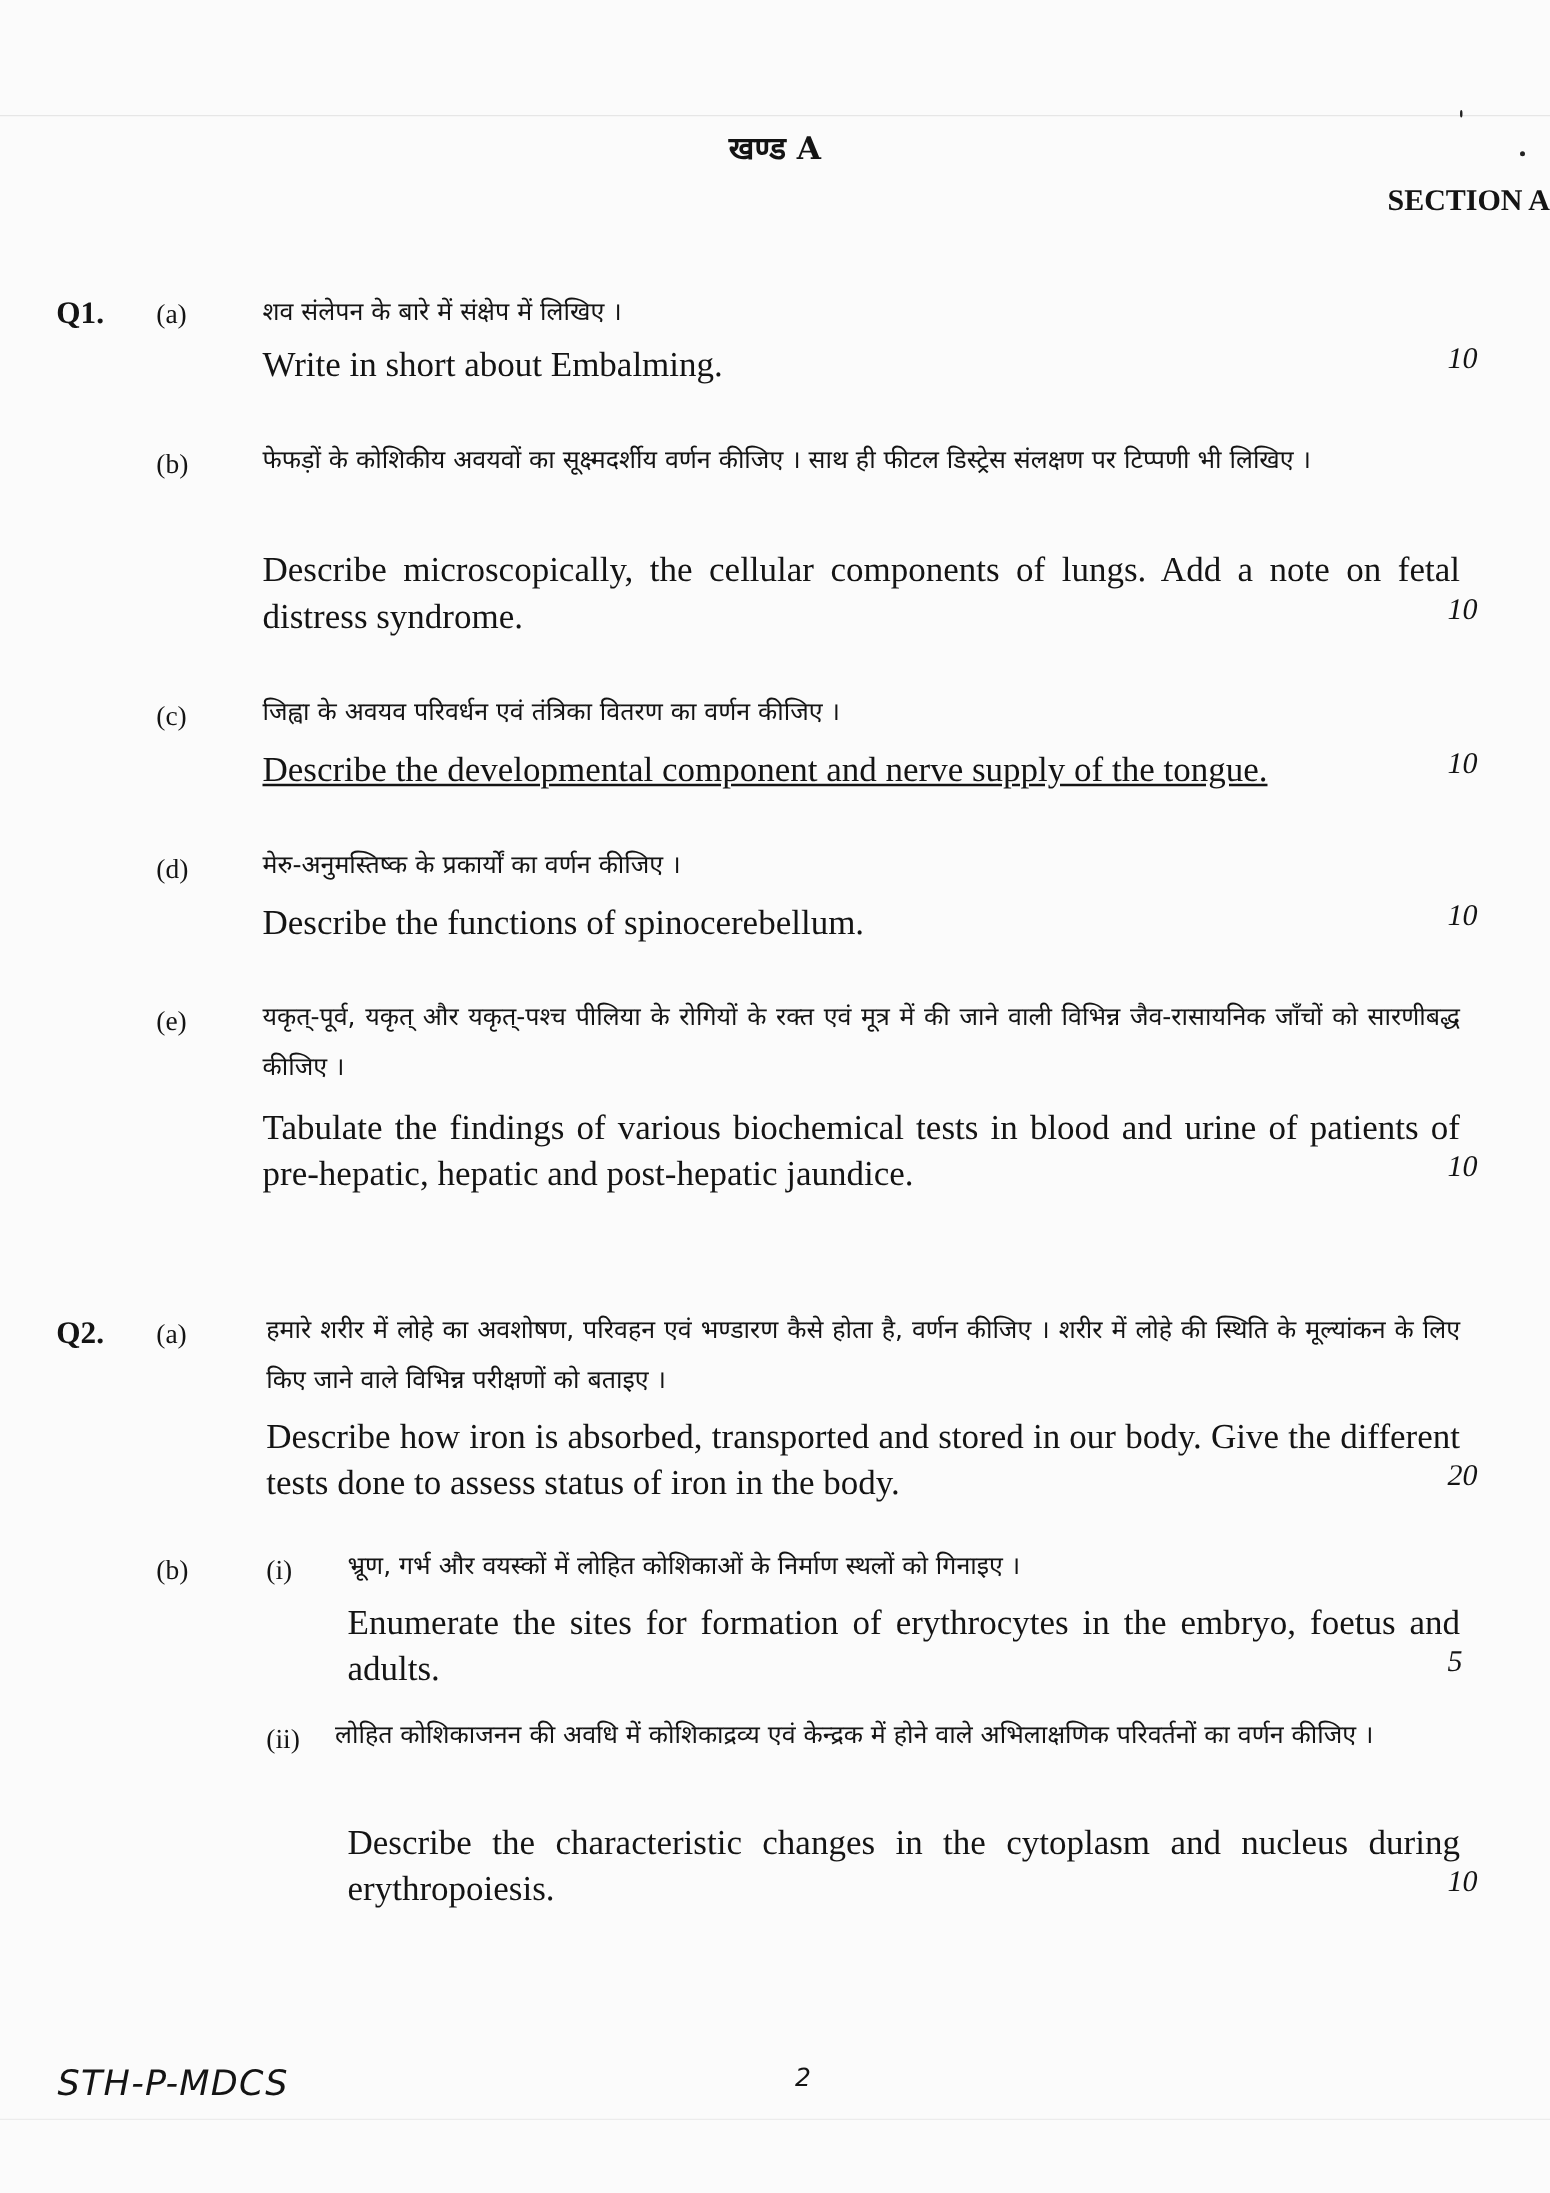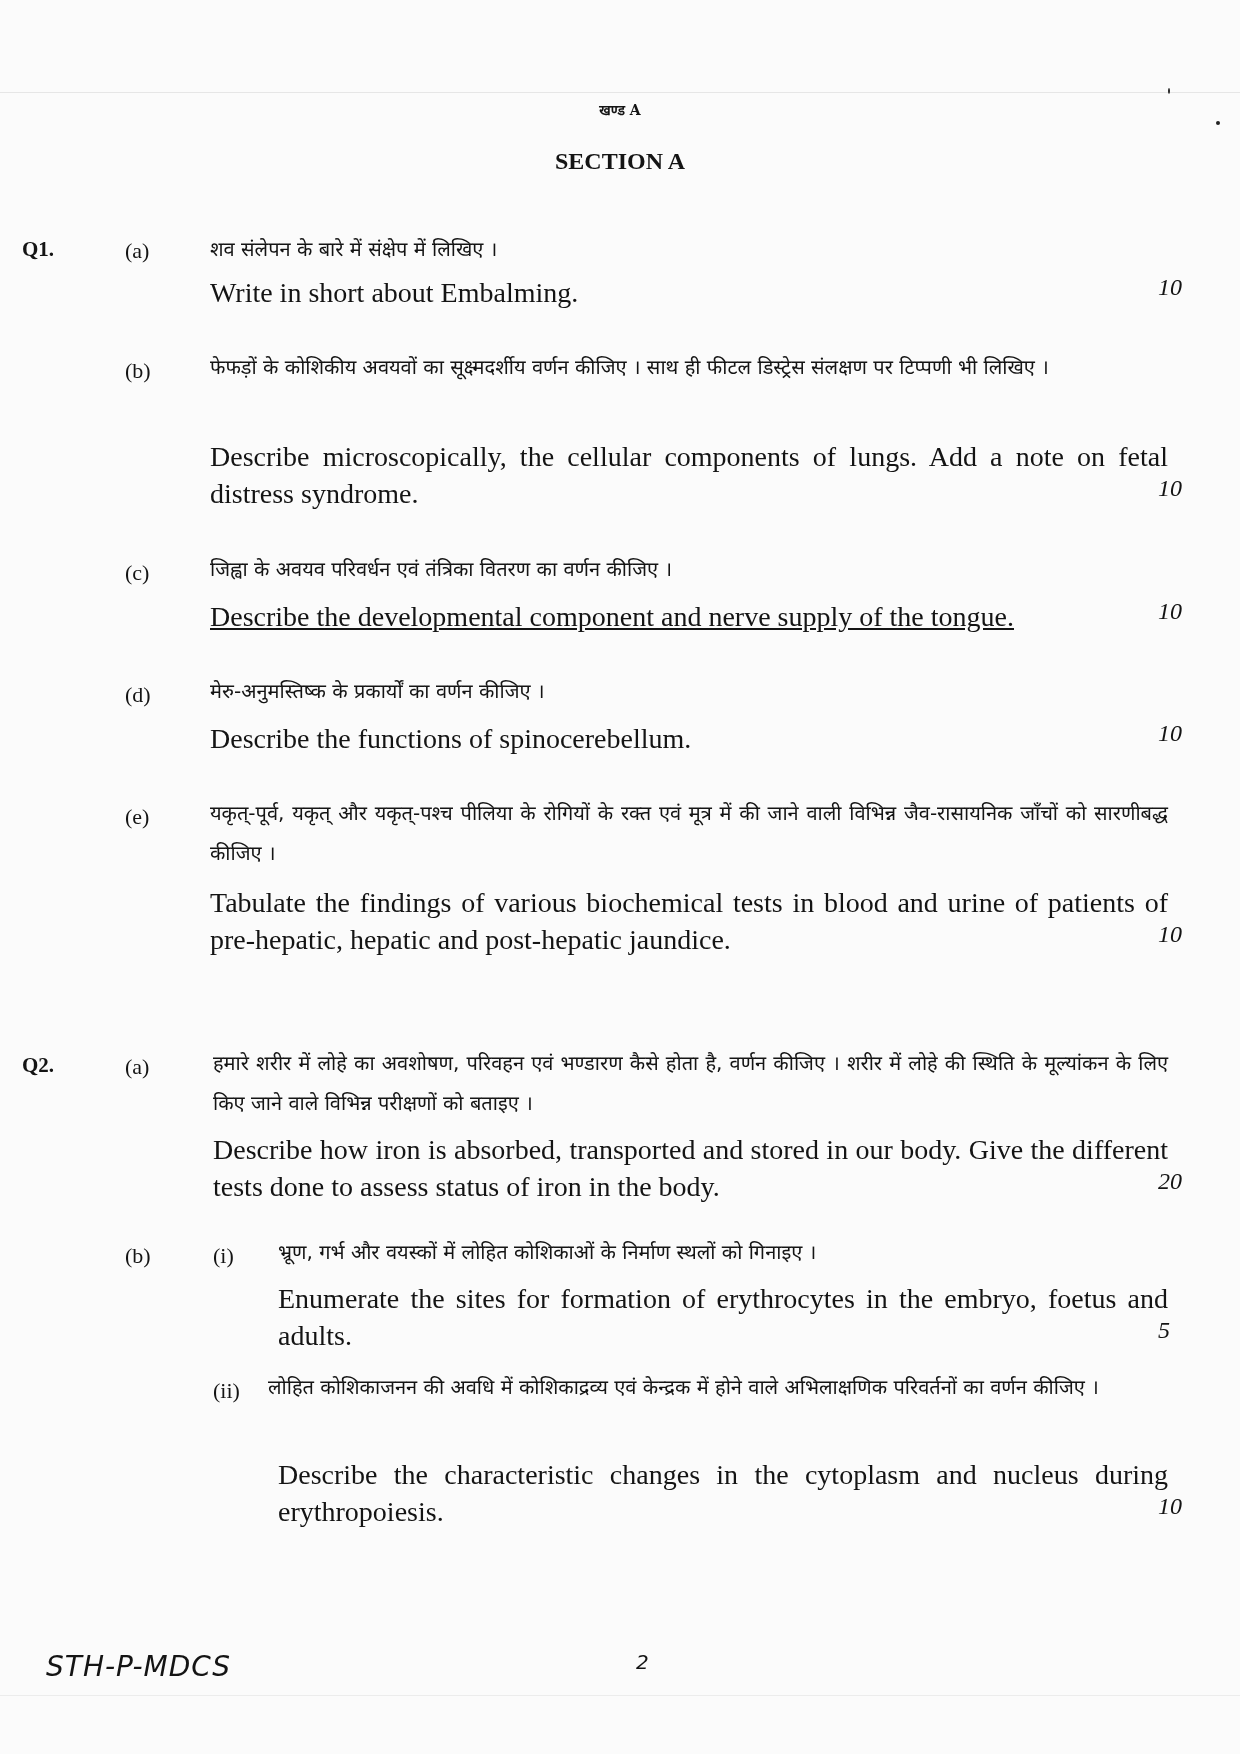--- a/index.html
+++ b/index.html
@@ -1,23 +1,23 @@
 <!DOCTYPE html>
 <html><head>
 <meta charset="utf-8">
 <style>
   html, body { margin: 0; padding: 0; }
   body {
     width: 1240px; height: 1754px; background: #fbfbfb; position: relative; overflow: hidden;
     font-family: "DejaVu Serif", "Liberation Serif", serif; color: #141414;
   }
   .scanline { position: absolute; left: 0; right: 0; height: 1px; background: #e6e6e6; }
-  .heading-hi { position: absolute; top: 100px; left: 0; width: 1240px; text-align: center; font-size: 14px; font-weight: bold; }
-  .heading-en { position: absolute; top: 148px; left: 0; width: 1240px; text-align: center; font-size: 24px; font-weight: bold; font-family: "Liberation Serif", serif; }
-  .qnum { position: absolute; left: 22px; font-size: 21px; font-weight: bold; font-family: "Liberation Serif", serif; }
+  .heading-hi { position: absolute; top: 100px; left: 0; width: 1240px; text-align: center; font-size: 25px; font-weight: bold; }
+  .heading-en { position: absolute; top: 148px; left: 0; width: 1240px; text-align: right; font-size: 24px; font-weight: bold; font-family: "Liberation Serif", serif; }
+  .qnum { position: absolute; left: 45px; font-size: 25px; font-weight: bold; font-family: "Liberation Serif", serif; }
   .plabel { position: absolute; font-size: 22px; font-family: "Liberation Serif", serif; }
   .hi { position: absolute; font-size: 22px; line-height: 40px; text-align: justify; font-family: "DejaVu Sans", sans-serif; font-size: 20px; }
   .en { position: absolute; font-size: 28px; line-height: 37px; font-family: "Liberation Serif", serif; text-align: justify; }
   .marks { position: absolute; right: 22px; width: 60px; text-align: left; font-size: 24px; font-style: italic; font-family: "Liberation Serif", serif; }
   .footer-code { position: absolute; left: 46px; top: 1650px; font-size: 28px; font-style: italic; font-family: "DejaVu Sans", sans-serif; letter-spacing: 1px; }
   .footer-page { position: absolute; left: 636px; top: 1650px; font-size: 20px; font-style: italic; font-family: "DejaVu Sans", sans-serif; }
   .dot { position: absolute; width: 4px; height: 4px; background: #222; border-radius: 50%; }
 </style>
 </head>
 <body>

